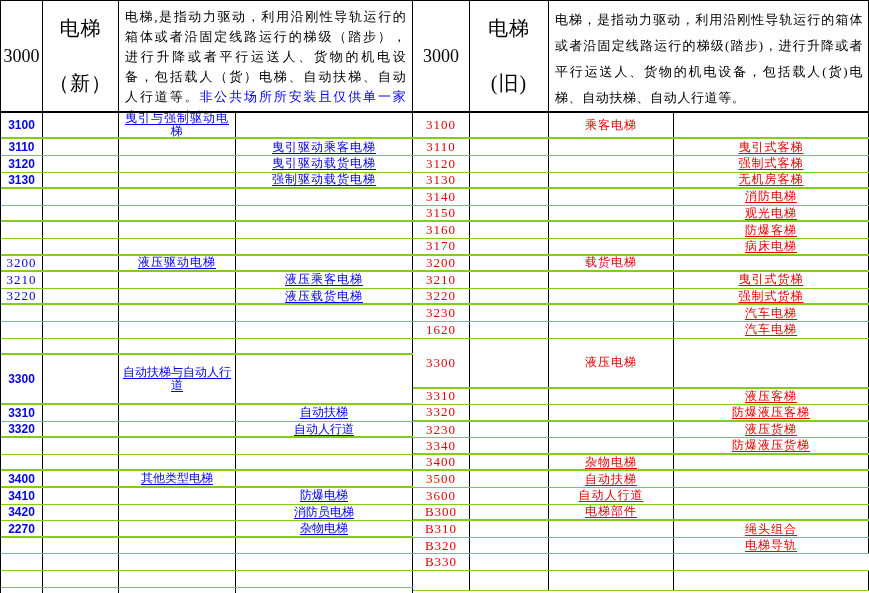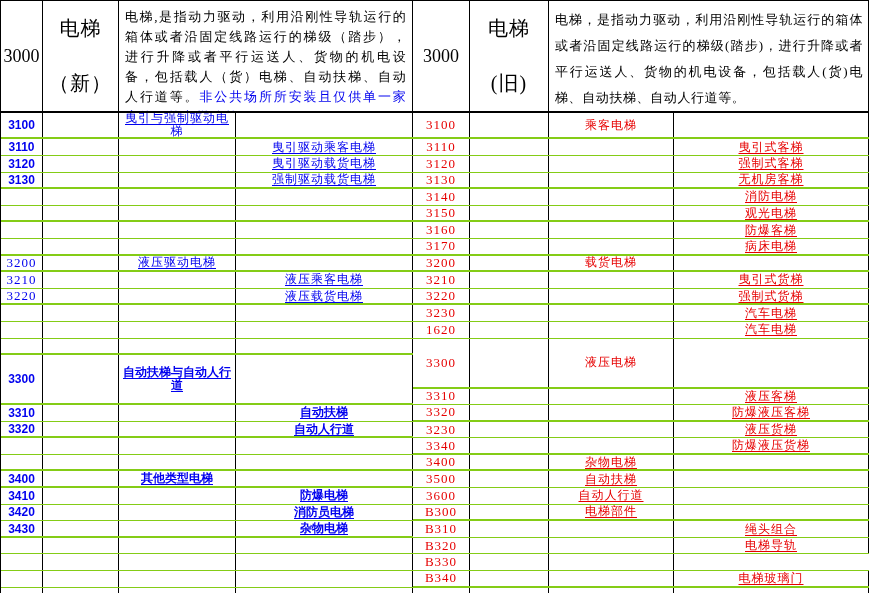--- a/index.html
+++ b/index.html
@@ -28,21 +28,21 @@
   .row{display:flex;height:16.6px;box-sizing:border-box;border-bottom:1px solid #84cc16;flex:0 0 auto}
   .row.tk{border-bottom-width:2px}
   .row.t1{height:26.4px}
   .row.t2{height:50px}
   .row.pr{height:20px}
   
   .code-sans{font-family:"Liberation Sans","DejaVu Sans",sans-serif;font-weight:bold;font-size:12px}
   .code-serif{font-size:13px;letter-spacing:1px}
   .lab{font-size:12px;line-height:13px;letter-spacing:1px}
   .lab.serif{font-family:Liberation Sans, sans-serif}
-  .lab.sans{font-family:"Liberation Sans","DejaVu Sans",sans-serif;font-weight:bold;letter-spacing:0}
+  .lab.sans{font-family:"Liberation Sans","DejaVu Sans",sans-serif;font-weight:normal;letter-spacing:0}
   .lab.u{text-decoration:underline;text-underline-offset:2px}
   .L .code-sans,.L .code-serif,.L .lab{color:var(--blue,#0000ee)}
   .R .code-sans,.R .code-serif,.R .lab{color:var(--red,#e60000)}
   .blue{color:var(--blue,#0000ee)}
 </style>
 </head>
 <body>
 
 <div class="sheet">
 
@@ -212,21 +212,21 @@
         </div>
         <div class="row">
           <div class="cell c1 code-sans">3420</div>
           <div class="cell c2"></div>
           <div class="cell c3"></div>
           <div class="cell c4">
             <span class="lab sans u">消防员电梯</span>
           </div>
         </div>
         <div class="row tk">
-          <div class="cell c1 code-sans">3430</div>
+          <div class="cell c1 code-sans">2270</div>
           <div class="cell c2"></div>
           <div class="cell c3"></div>
           <div class="cell c4">
             <span class="lab sans u">杂物电梯</span>
           </div>
         </div>
         <div class="row">
           <div class="cell c1"></div>
           <div class="cell c2"></div>
           <div class="cell c3"></div>
@@ -463,28 +463,20 @@
           <div class="cell c3"></div>
           <div class="cell c4">
             <span class="lab serif u">电梯导轨</span>
           </div>
         </div>
         <div class="row">
           <div class="cell c1 code-serif">B330</div>
           <div class="cell c2"></div>
           <div class="cell c3"></div>
         </div>
-        <div class="row tk">
-          <div class="cell c1 code-serif">B340</div>
-          <div class="cell c2"></div>
-          <div class="cell c3"></div>
-          <div class="cell c4">
-            <span class="lab serif u">电梯玻璃门</span>
-          </div>
-        </div>
         <div class="row pr">
           <div class="cell c1"></div>
           <div class="cell c2"></div>
           <div class="cell c3"></div>
           <div class="cell c4"></div>
         </div>
       </div>
   </div>
 
 </div>

